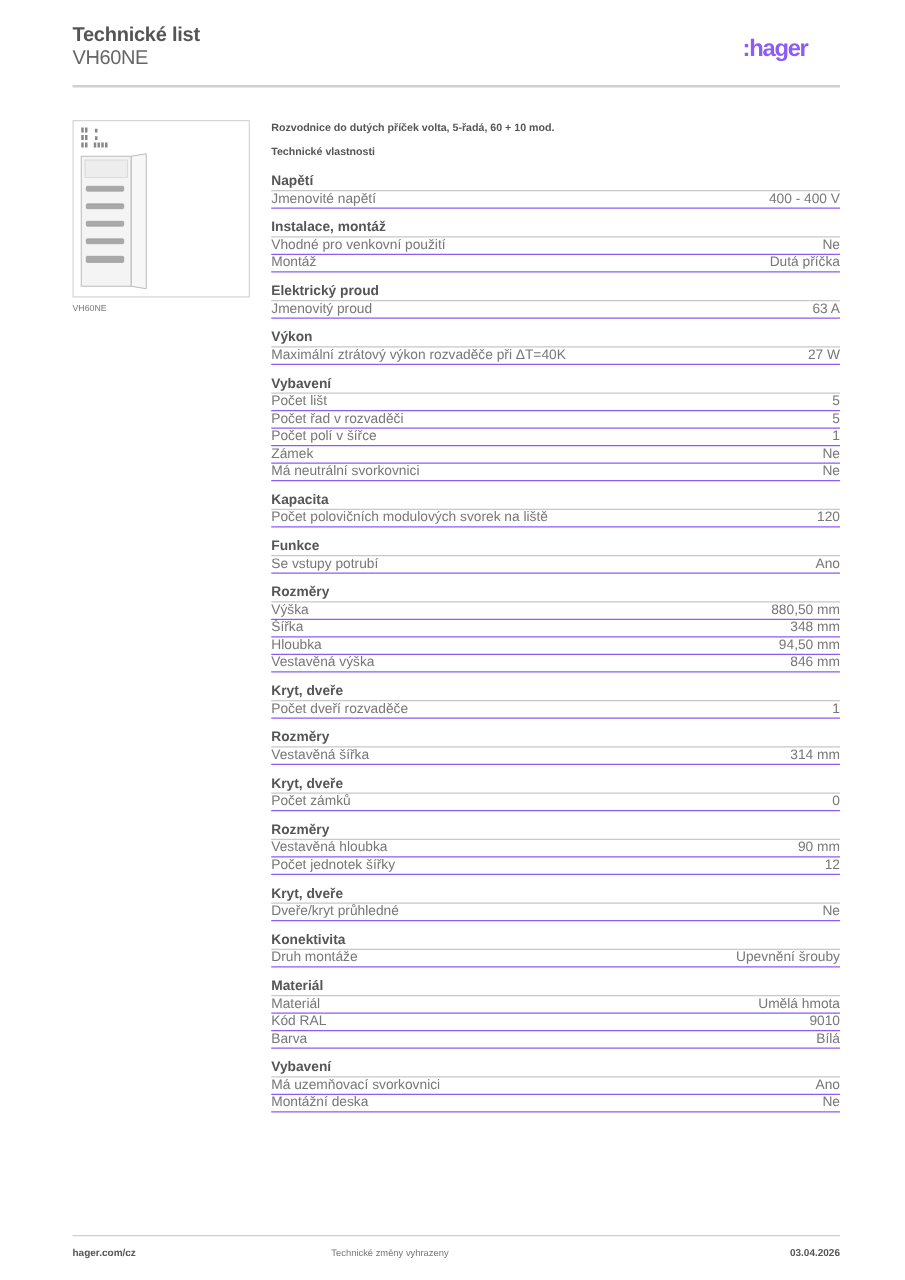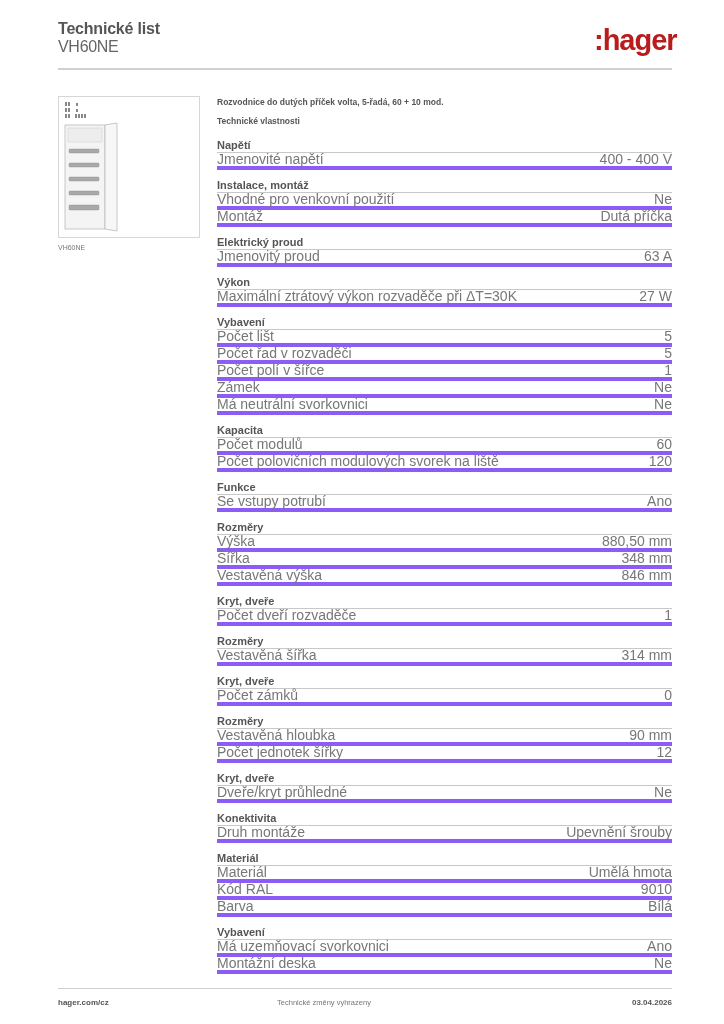--- a/index.html
+++ b/index.html
@@ -1,42 +1,42 @@
 <!DOCTYPE html>
 <html><head>
 <meta charset="utf-8">
 <style>
   html, body { margin: 0; padding: 0; background: #ffffff; }
   body { width: 724px; height: 1024px; position: relative; overflow: hidden;
          font-family: "Liberation Sans", sans-serif; color: #555; }
   .header { position: absolute; left: 58px; top: 20px; }
   .doc-title { font-size: 16px; font-weight: bold; color: #555; line-height: 18px; letter-spacing: -0.2px; }
   .doc-code { font-size: 16px; color: #666; line-height: 18px; letter-spacing: -0.3px; }
-  .logo { position: absolute; left: 594px; top: 26px; font-size: 29px; font-weight: bold;
-          color: #b91c1c; letter-spacing: -1px; line-height: 28px; }
+  .logo { position: absolute; left: 594px; top: 26px; font-size: 19px; font-weight: bold;
+          color: #8b5cf6; letter-spacing: -1px; line-height: 28px; }
   .header-rule { position: absolute; left: 58px; top: 68px; width: 614px; height: 2px; background: #d0d0d0; }
 
   .product-image { position: absolute; left: 58px; top: 96px; width: 142px; height: 142px;
                    border: 1px solid #d6d6d6; box-sizing: border-box; background: #fff; }
   .img-caption { position: absolute; left: 58px; top: 244px; font-size: 7px; color: #777; }
 
   .main { position: absolute; left: 217px; top: 96px; width: 455px; }
   .product-desc { font-size: 8.5px; font-weight: bold; color: #555; line-height: 12px; }
   .tech-title { font-size: 8.5px; font-weight: bold; color: #555; margin-top: 7px; line-height: 12px; }
   .specs { margin-top: 12px; }
   .group { margin-bottom: 9px; }
   .group-header { font-size: 11px; font-weight: bold; color: #555; line-height: 13px;
                   border-bottom: 1.5px solid #c8c8c8; padding-bottom: 0px; }
-  .row { display: flex; justify-content: space-between; font-size: 14px; color: #777;
-         line-height: 13px; border-bottom: 4px solid #8b5cf6; }
+  .row { display: flex; justify-content: space-between; font-size: 11px; color: #777;
+         line-height: 13px; border-bottom: 1px solid #8b5cf6; }
   .row .val { text-align: right; }
 
   .footer-rule { position: absolute; left: 58px; top: 988px; width: 614px; height: 1px; background: #d0d0d0; }
   .footer-left { position: absolute; left: 58px; top: 998px; font-size: 8px; font-weight: bold; color: #555; }
-  .footer-center { position: absolute; left: 0; width: 624px; top: 998px; text-align: center; font-size: 7.5px; color: #777; padding-left: 12px; }
+  .footer-center { position: absolute; left: 0; width: 624px; top: 998px; text-align: center; font-size: 7.5px; color: #777; }
   .footer-right { position: absolute; right: 52px; top: 998px; font-size: 8px; font-weight: bold; color: #555; text-align: right; }
 </style>
 </head>
 <body>
 
 <div class="header">
   <div class="doc-title">Technické list</div>
   <div class="doc-code">VH60NE</div>
 </div>
 <div class="logo">:hager</div>
@@ -102,21 +102,21 @@
       <div class="group">
         <div class="group-header">Elektrický proud</div>
         <div class="row">
           <span>Jmenovitý proud</span>
           <span class="val">63 A</span>
         </div>
       </div>
       <div class="group">
         <div class="group-header">Výkon</div>
         <div class="row">
-          <span>Maximální ztrátový výkon rozvaděče při ΔT=30K</span>
+          <span>Maximální ztrátový výkon rozvaděče při ΔT=40K</span>
           <span class="val">27 W</span>
         </div>
       </div>
       <div class="group">
         <div class="group-header">Vybavení</div>
         <div class="row">
           <span>Počet lišt</span>
           <span class="val">5</span>
         </div>
         <div class="row">
@@ -132,44 +132,44 @@
           <span class="val">Ne</span>
         </div>
         <div class="row">
           <span>Má neutrální svorkovnici</span>
           <span class="val">Ne</span>
         </div>
       </div>
       <div class="group">
         <div class="group-header">Kapacita</div>
         <div class="row">
-          <span>Počet modulů</span>
-          <span class="val">60</span>
-        </div>
-        <div class="row">
           <span>Počet polovičních modulových svorek na liště</span>
           <span class="val">120</span>
         </div>
       </div>
       <div class="group">
         <div class="group-header">Funkce</div>
         <div class="row">
           <span>Se vstupy potrubí</span>
           <span class="val">Ano</span>
         </div>
       </div>
       <div class="group">
         <div class="group-header">Rozměry</div>
         <div class="row">
           <span>Výška</span>
           <span class="val">880,50 mm</span>
         </div>
         <div class="row">
           <span>Šířka</span>
           <span class="val">348 mm</span>
+        </div>
+        <div class="row">
+          <span>Hloubka</span>
+          <span class="val">94,50 mm</span>
         </div>
         <div class="row">
           <span>Vestavěná výška</span>
           <span class="val">846 mm</span>
         </div>
       </div>
       <div class="group">
         <div class="group-header">Kryt, dveře</div>
         <div class="row">
           <span>Počet dveří rozvaděče</span>

